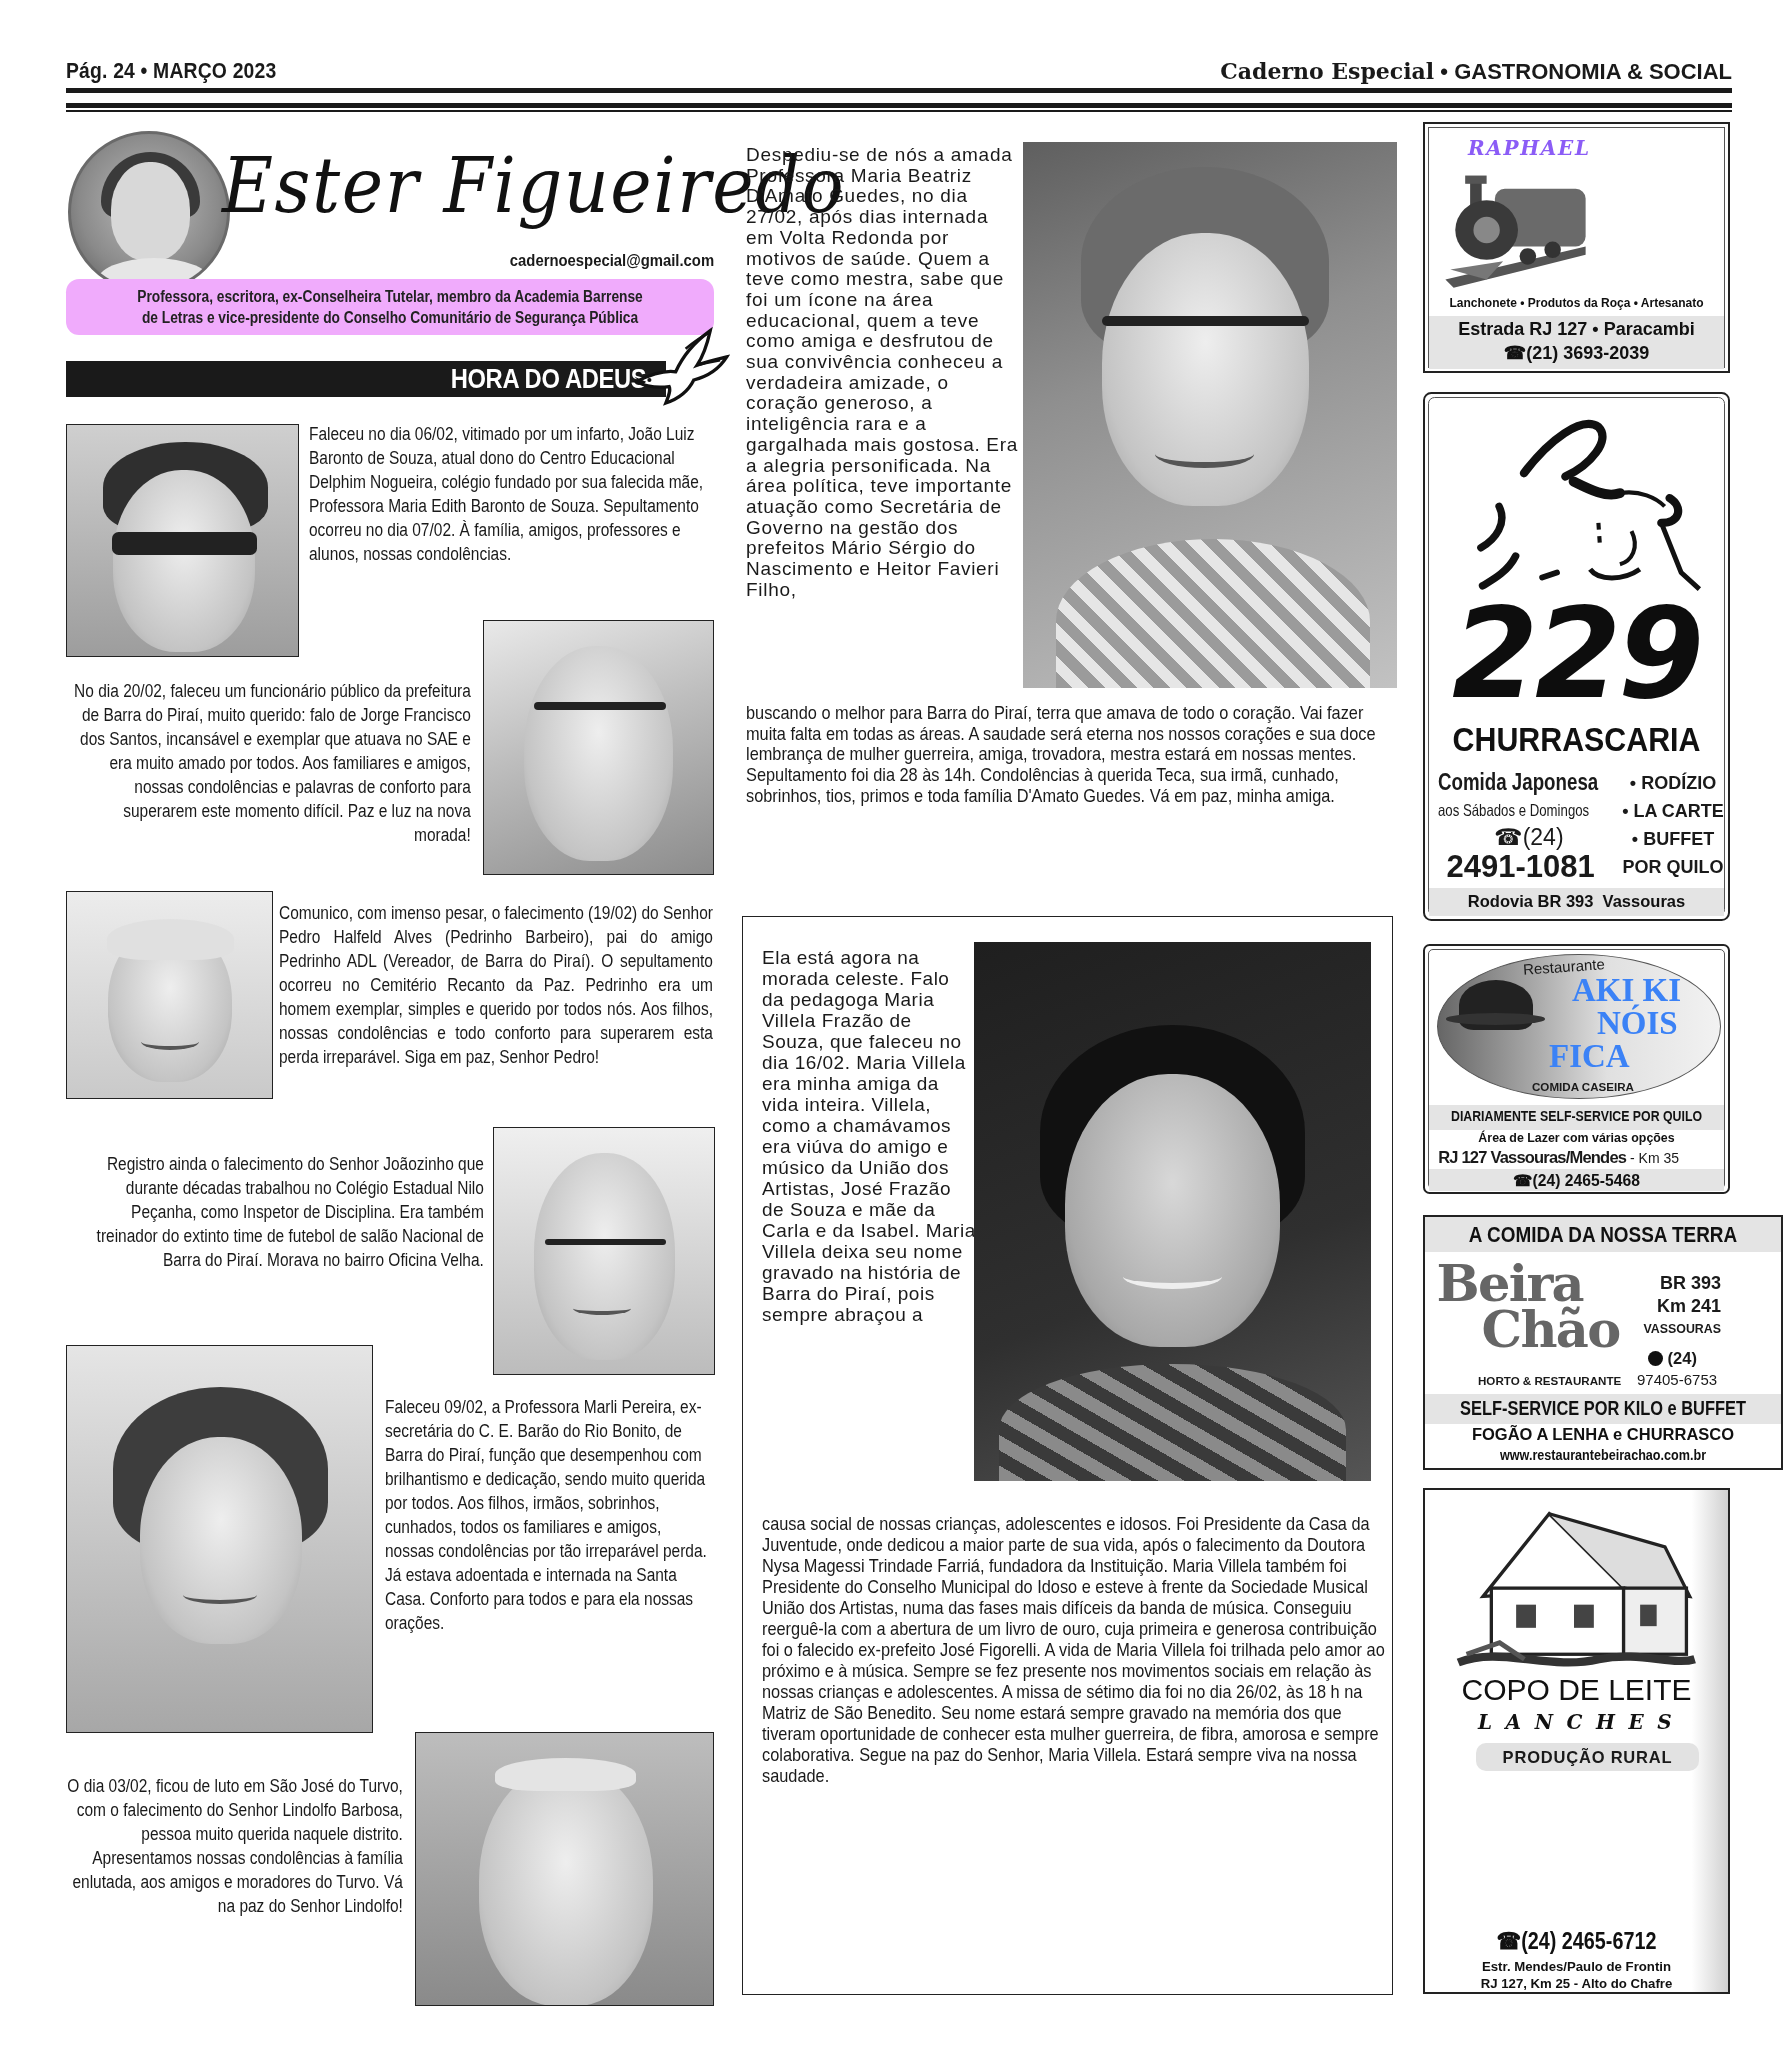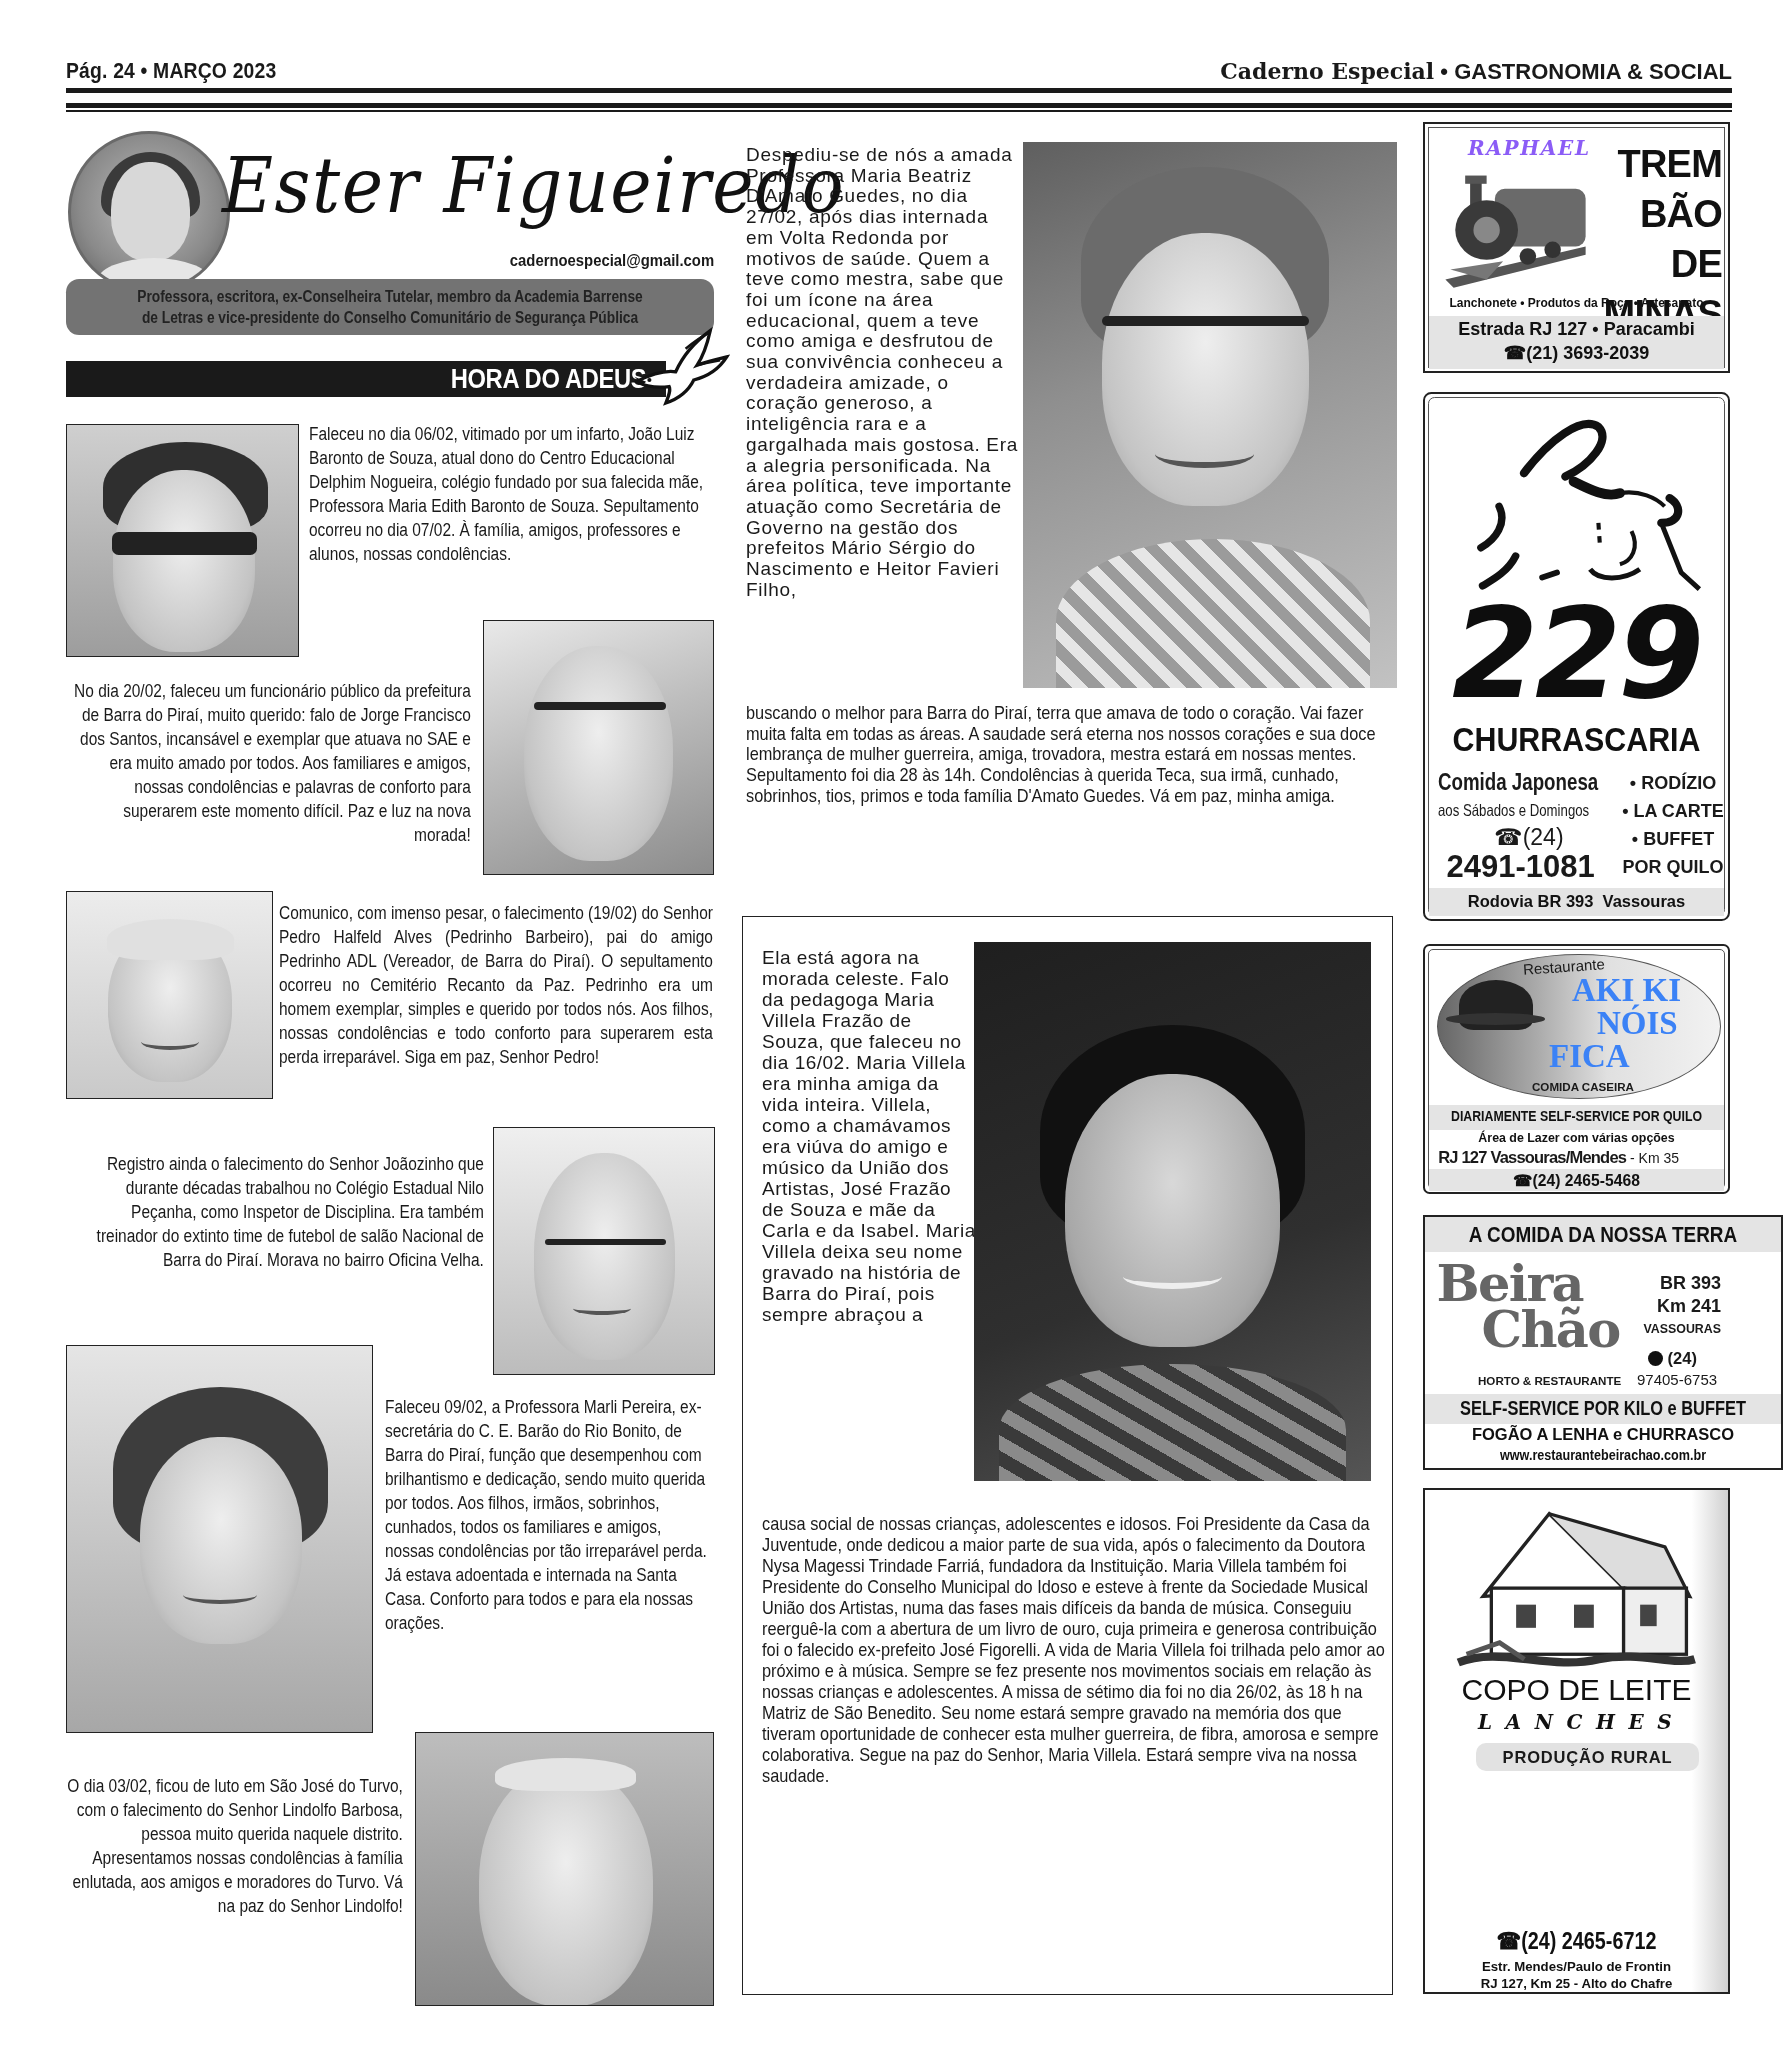--- a/index.html
+++ b/index.html
@@ -16,21 +16,21 @@
   .rule2 { left: 66px; right: 58px; top: 103px; height: 5px; background: #1a1a1a; }
   .rule3 { left: 66px; right: 58px; top: 110px; height: 1.7px; background: #1a1a1a; }
 
   
   .avatar-ring { left: 68px; top: 131px; width: 162px; height: 162px; border-radius: 50%; background: radial-gradient(circle at 50% 45%, #bdbdbd 0%, #8a8a8a 60%, #555 100%); border: 3.3px solid #6a6a6a; overflow: hidden; }
   .avatar-face { position: absolute; left: 40px; top: 28px; width: 79px; height: 99px; border-radius: 48% 48% 44% 44%; background: #d8d8d8; }
   .avatar-hair { position: absolute; left: 30px; top: 18px; width: 99px; height: 66px; border-radius: 50px 50px 16.5px 16.5px; background: #3a3a3a; }
   .avatar-body { position: absolute; left: 25px; top: 124px; width: 116px; height: 50px; border-radius: 50% 50% 0 0; background: #e6e6e6; }
   .col-name { left: 222px; top: 141px; font-family: "DejaVu Serif", serif; font-style: italic; font-size: 76px; color: #111; letter-spacing: 1.7px; white-space: nowrap; transform: scaleX(0.92); transform-origin: left top; }
   .col-email { left: 488px; top: 251px; width: 218px; text-align: right; font-size: 16.5px; font-weight: bold; transform: scaleX(0.9); transform-origin: right center; }
-  .col-bio { left: 66px; top: 279px; width: 648px; height: 56px; background: #737373; border-radius: 13.2px; text-align: center; font-size: 16px; font-weight: bold; line-height: 21.5px; padding-top: 6.6px; color: #222; }
+  .col-bio { left: 66px; top: 279px; width: 648px; height: 56px; background: #f0abfc; border-radius: 13.2px; text-align: center; font-size: 16px; font-weight: bold; line-height: 21.5px; padding-top: 6.6px; color: #222; }
   .col-bio span { display: block; transform: scaleX(0.86); }
 
   
   .section-bar { left: 66px; top: 361px; width: 600px; height: 36px; background: #1a1a1a; }
   .section-title { position: absolute; right: 20px; top: 3.3px; color: #fff; font-size: 27px; font-weight: bold; letter-spacing: -0.4px; transform: scaleX(0.88); transform-origin: right center; }
   .dove { left: 628px; top: 324px; width: 102px; height: 84px; }
 
   
   .photo { position: absolute; border: 1.7px solid #222; overflow: hidden; background: linear-gradient(160deg, #e9e9e9 0%, #bdbdbd 45%, #8c8c8c 100%); }
   .photo .face { position: absolute; border-radius: 48% 48% 44% 44%; background: radial-gradient(ellipse at 50% 40%, #eeeeee 0%, #c4c4c4 70%, #9a9a9a 100%); }
@@ -176,25 +176,20 @@
     <rect x="70" y="30" width="110" height="70" rx="12" fill="#6a6a6a"></rect>
     <rect x="40" y="20" width="14" height="30" fill="#444"></rect>
     <rect x="34" y="14" width="26" height="10" fill="#555"></rect>
     <ellipse cx="60" cy="80" rx="38" ry="36" fill="#3a3a3a"></ellipse>
     <circle cx="60" cy="80" r="16" fill="#888"></circle>
     <path d="M10 140 L 180 100 L 180 110 L 20 150 Z" fill="#555"></path>
     <path d="M16 128 L 80 118 L 60 140 Z" fill="#777"></path>
     <circle cx="110" cy="112" r="10" fill="#333"></circle>
     <circle cx="140" cy="104" r="10" fill="#333"></circle>
   </svg>
-  <div class="abs bold" style="left:165px; top:15px; width:132px; text-align:right; font-size:38px; line-height:50px; letter-spacing:-0.8px; color:#111;">
-    <div>TREM</div>
-    <div>BÃO DE</div>
-    <div>MINAS</div>
-  </div>
   <div class="ad-text bold" style="top:172px; font-size:12px;">Lanchonete • Produtos da Roça • Artesanato</div>
   <div class="abs ad-gray" style="left:4.1px; right:4.1px; top:192px; height:53px;"></div>
   <div class="ad-text bold" style="top:195px; font-size:18px;">Estrada RJ 127 • Paracambi</div>
   <div class="ad-text bold" style="top:218px; font-size:18px;">☎(21) 3693-2039</div>
 </div>
 
 <div class="ad" style="left:1423px; top:392px; width:307px; height:529px; border-radius:8.3px;">
   <div class="ad-inner" style="border-radius:6.6px;"></div>
   <svg class="abs" style="left:41px; top:13.2px;" width="240" height="207" viewBox="0 0 290 250">
     <path d="M70 80 C 100 40, 140 10, 160 24 C 176 40, 150 70, 120 84" stroke="#111" stroke-width="10" fill="none" stroke-linecap="round"></path>

